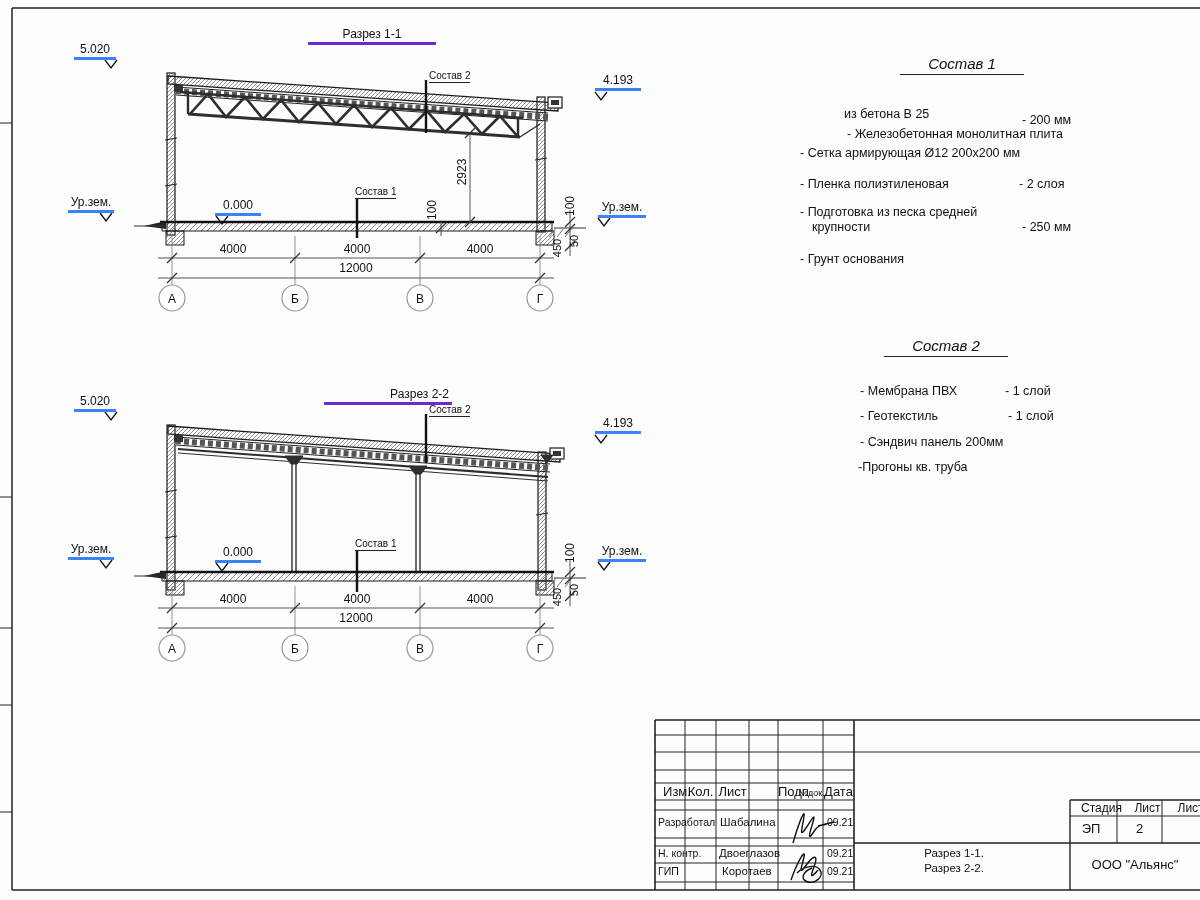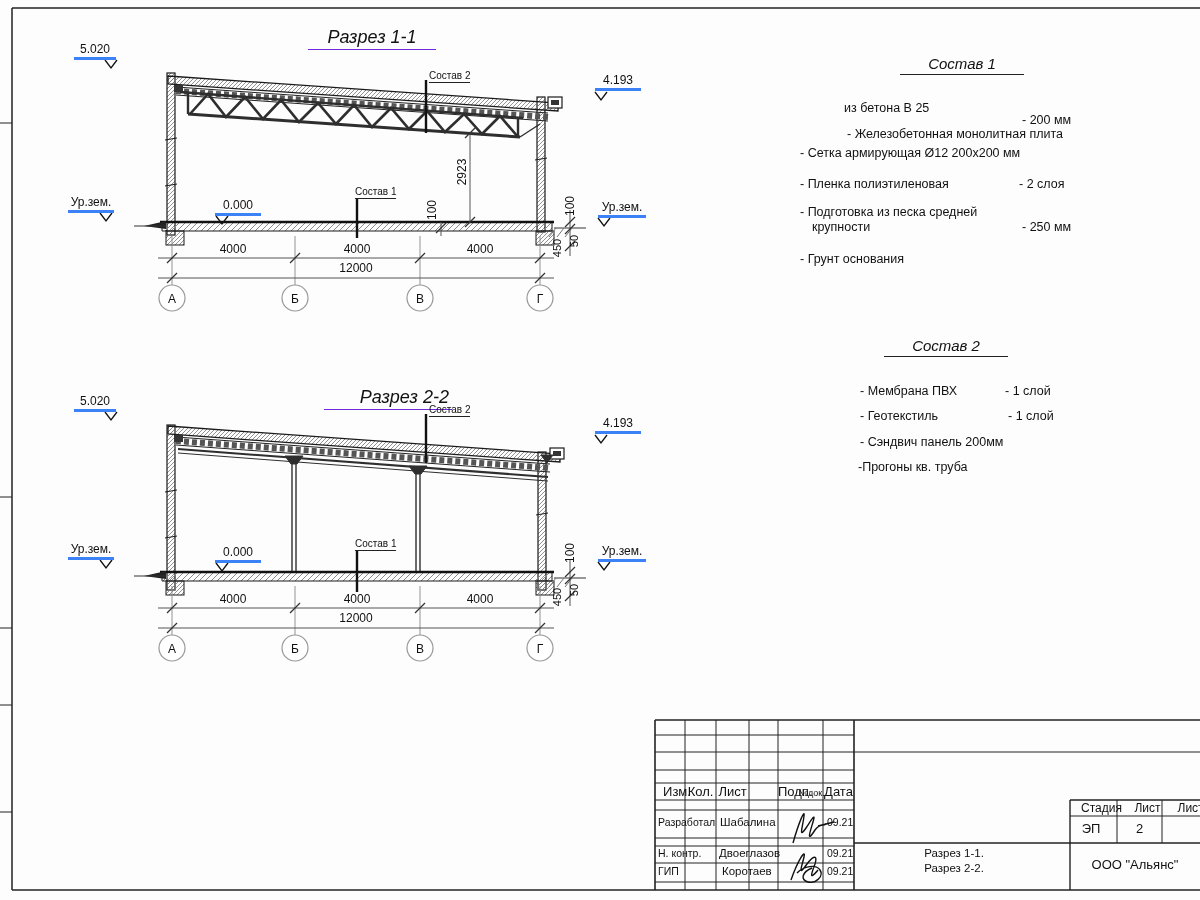--- a/index.html
+++ b/index.html
@@ -2,21 +2,21 @@
 <html><head>
 <meta charset="utf-8">
 <style>
   html,body{margin:0;padding:0;background:#e8e8e8;}
   .canvas{position:relative;width:1200px;height:900px;background:#fdfdfd;overflow:hidden;
           font-family:"Liberation Sans", sans-serif;color:#111;}
   svg{position:absolute;left:0;top:0;}
   .lbl{position:absolute;white-space:nowrap;font-size:12px;color:#111;line-height:1.1;}
   .c{text-align:center;}
   .u{border-bottom:3px solid #3b82f6;padding-bottom:1px;}
-  .sec-title{font-size:18px;font-style:italic;border-bottom:1px solid #6d28d9;padding:0 3px 1px 3px;}
+  .sec-title{font-size:12px;border-bottom:3px solid #6d28d9;padding:0 3px 1px 3px;}
   .list-title{font-size:15px;font-style:italic;border-bottom:1px solid #222;padding:0 2px 1px 2px;}
   .item{font-size:12.5px;}
   .leader-lbl{font-size:10px;border-bottom:1px solid #222;padding-bottom:1px;}
   .dim{font-size:12px;}
   .tb{font-size:11px;margin-left:8px;}
   .tb-head{font-size:13px;}
   .tb-small{font-size:9px;}
   .tb-date{font-size:10.5px;}
   .tb-name{font-size:11.5px;}
   .tb-role{font-size:10.5px;}
@@ -300,21 +300,21 @@
 <div class="lbl leader-lbl" style="left:429px;top:404px;">Состав 2</div>
 <div class="lbl leader-lbl" style="left:355px;top:538px;">Состав 1</div>
 <div class="lbl dim c" style="left:203px;top:593px;width:60px;">4000</div>
 <div class="lbl dim c" style="left:327px;top:593px;width:60px;">4000</div>
 <div class="lbl dim c" style="left:450px;top:593px;width:60px;">4000</div>
 <div class="lbl dim c" style="left:326px;top:612px;width:60px;">12000</div>
 
 <div>
   <div class="lbl list-title" style="left:900px;top:56px;width:120px;text-align:center;">Состав 1</div>
   <div class="lbl item" style="left:847px;top:99px;margin-top:29px;">- Железобетонная  монолитная плита</div>
-  <div class="lbl item" style="left:812px;top:102px;padding-left:32px;">из бетона В 25</div>
+  <div class="lbl item" style="left:812px;top:108px;padding-left:32px;">из бетона В 25</div>
   <div class="lbl item" style="left:1022px;top:114px;">- 200 мм</div>
   <div class="lbl item" style="left:800px;top:147px;">- Сетка армирующая Ø12 200х200 мм</div>
   <div class="lbl item" style="left:800px;top:178px;">- Пленка полиэтиленовая</div>
   <div class="lbl item" style="left:1019px;top:178px;">-  2 слоя</div>
   <div class="lbl item" style="left:800px;top:206px;">- Подготовка из песка средней</div>
   <div class="lbl item" style="left:812px;top:221px;">крупности</div>
   <div class="lbl item" style="left:1022px;top:221px;">- 250 мм</div>
   <div class="lbl item" style="left:800px;top:253px;">- Грунт основания</div>
 </div>
 

